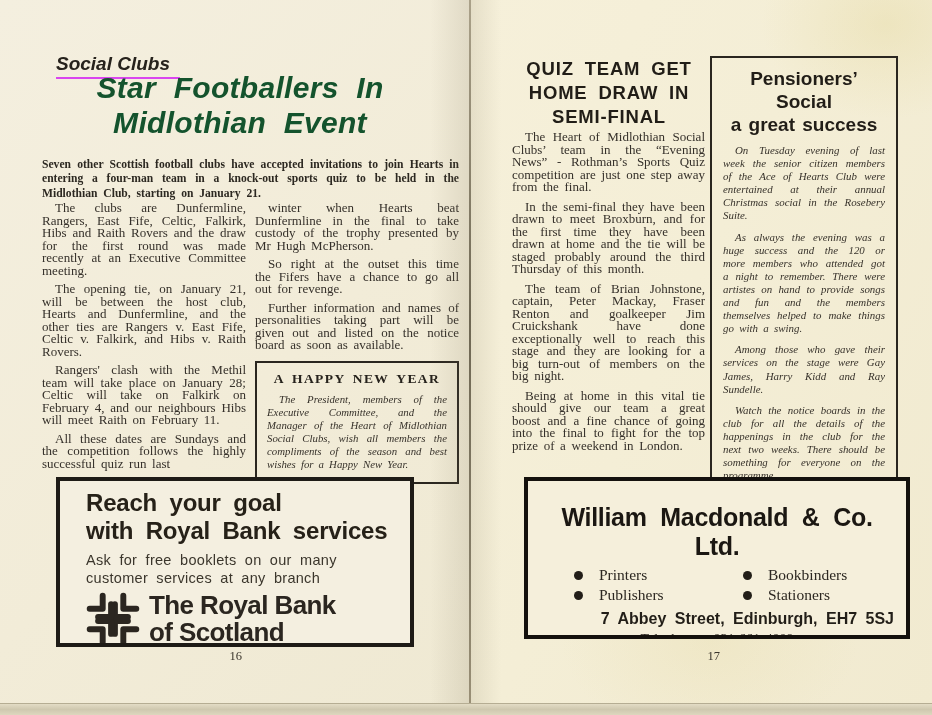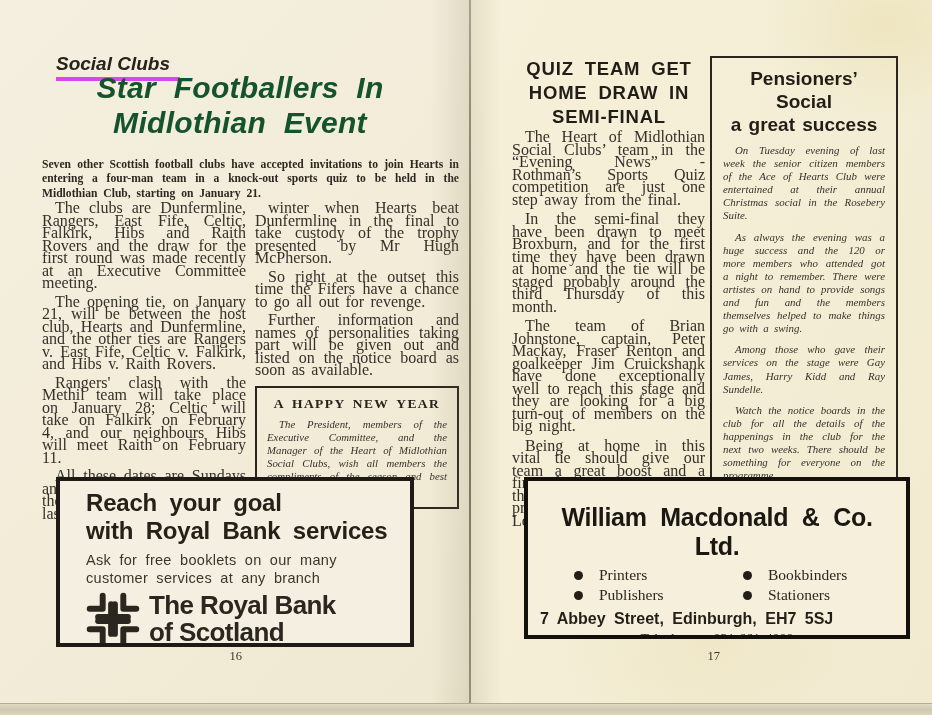--- a/index.html
+++ b/index.html
@@ -27,37 +27,37 @@
     background:linear-gradient(to right, rgba(125,115,88,.14), rgba(125,115,88,0)); }
   .bottom-edge { left:0; top:703px; width:932px; height:12px;
     background:linear-gradient(to bottom,#e3dcc5,#cfc8af 45%,#e0d9c1);
     border-top:1px solid #b5ad93; }
 
   
   .section-label {
     left:56px; top:53px;
     font-family:"Liberation Sans",sans-serif; font-style:italic; font-weight:700;
     font-size:19px; color:#26221c; padding:0 10px 2px 0;
-    border-bottom:4px solid #d946ef;
+    border-bottom:2px solid #d946ef;
   }
   .headline {
     left:38px; top:70px; width:404px; text-align:center;
     font-family:"Liberation Sans",sans-serif; font-style:italic; font-weight:700;
     font-size:30px; line-height:35px; color:#14532d;
     word-spacing:9px; letter-spacing:.3px;
   }
   .lede {
     left:42px; top:158px; width:417px;
     font-weight:700; font-size:11.6px; line-height:14.3px;
     text-align:justify; word-spacing:3px; color:#2c2821;
   }
   .cols { left:42px; top:202px; width:417px; display:flex; gap:9px; }
   .col { width:204px; }
   .bp {
-    margin:0 0 6px 0; font-size:16px; line-height:12.5px;
+    margin:0 0 6px 0; font-size:13px; line-height:12.5px;
     text-align:justify; text-indent:13px; word-spacing:2.4px; color:#35302a;
   }
   .hny-box { margin-top:9px; border:2px solid #2a261f; padding:8px 10px 11px; }
   .hny-title {
     text-align:center; font-weight:700; font-size:13.5px;
     letter-spacing:1.4px; color:#26221c; margin-bottom:6px; word-spacing:3px;
   }
   .hny-body {
     font-style:italic; font-size:10.8px; line-height:13px;
     text-align:justify; text-indent:12px; word-spacing:2.4px; color:#36312a;
@@ -118,21 +118,21 @@
     font-size:25px; color:#1b1712; word-spacing:7px; letter-spacing:-.3px;margin-top:18px;
   }
   .wm-bullets { display:flex; margin-top:3px; }
   .wm-bcol { width:50%; }
   .wm-bcol.first { padding-left:34px; box-sizing:border-box; }
   .wm-bcol.second { padding-left:26px; box-sizing:border-box; }
   .wm-item { display:flex; align-items:center; gap:16px; margin-top:2px; }
   .dot { width:9px; height:9px; border-radius:50%; background:#221e18; flex:0 0 auto; }
   .wm-item-label { font-size:15.5px; color:#2c2721; }
   .wm-address {
-    text-align:left; font-family:"Liberation Sans",sans-serif; font-weight:700;
+    text-align:right; font-family:"Liberation Sans",sans-serif; font-weight:700;
     font-size:16px; color:#221e18; margin-top:6px; word-spacing:4px;
   }
   .wm-line { text-align:center; font-size:14px; color:#332e27; margin-top:4px; word-spacing:2px;text-decoration:underline; }
   .wm-line.tg { margin-top:1px; }
 </style>
 </head>
 <body>
 
 <div class="scan">
 

